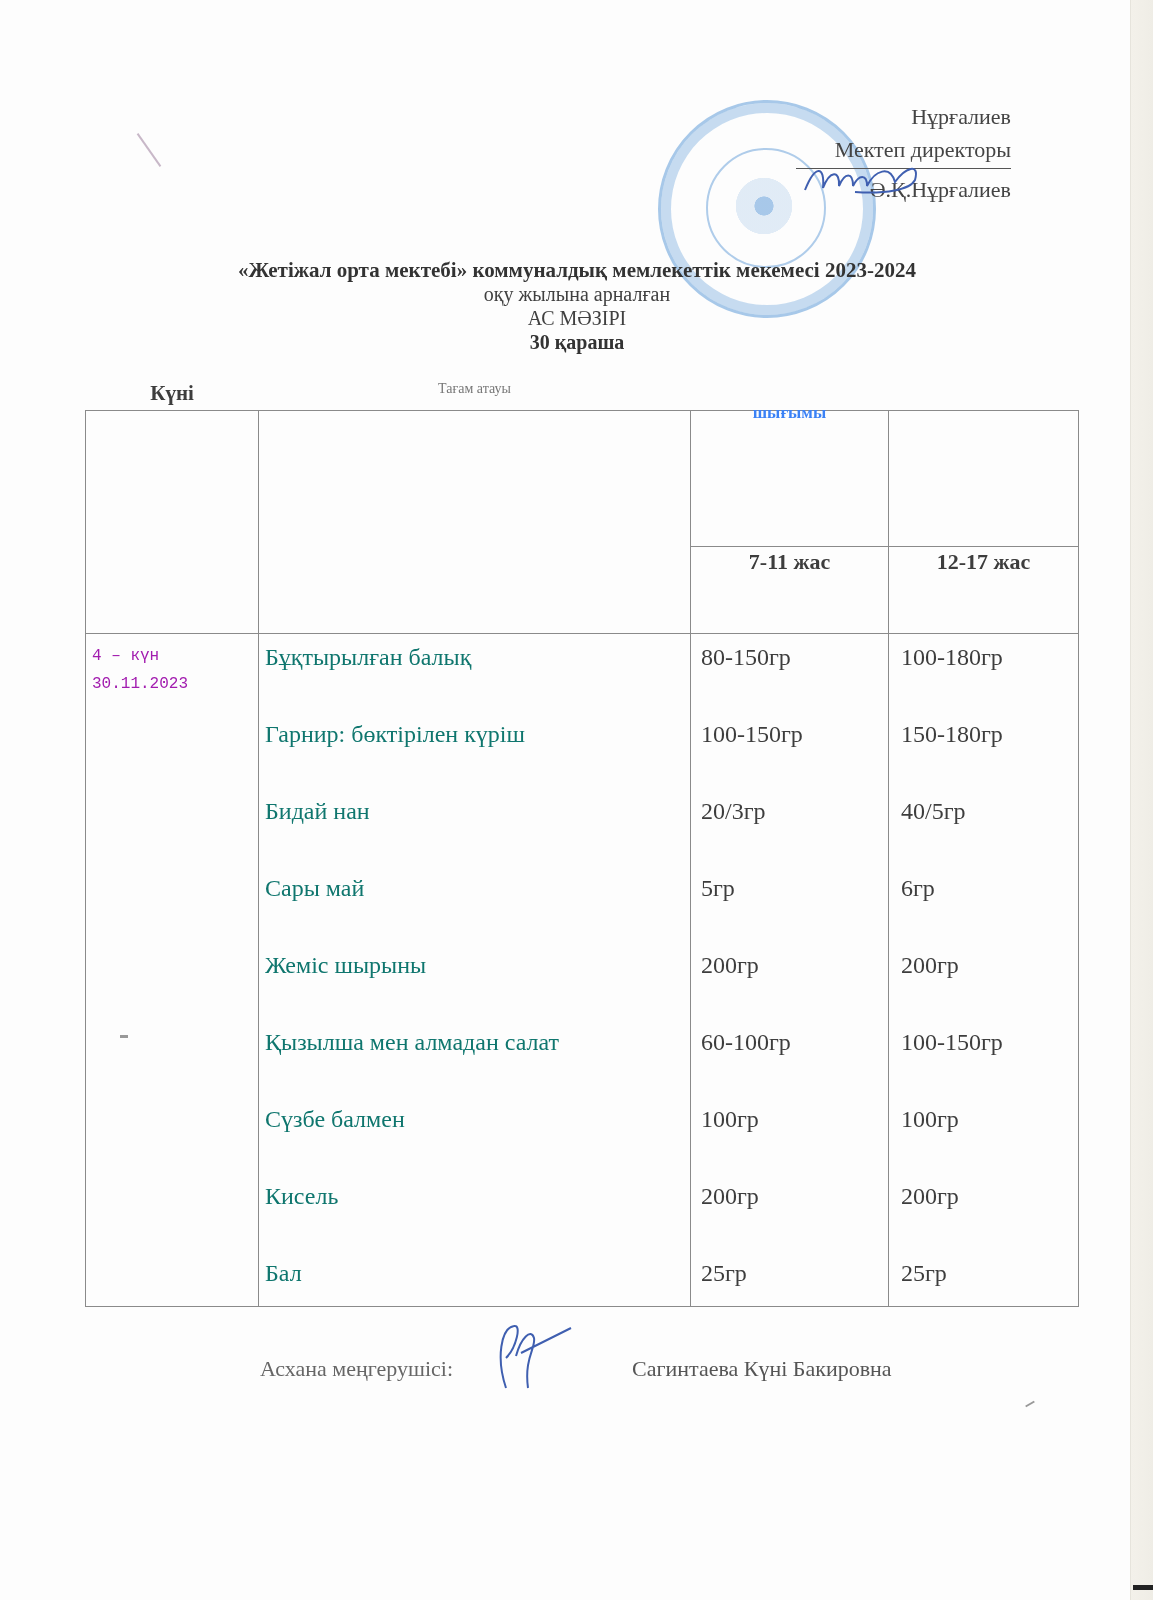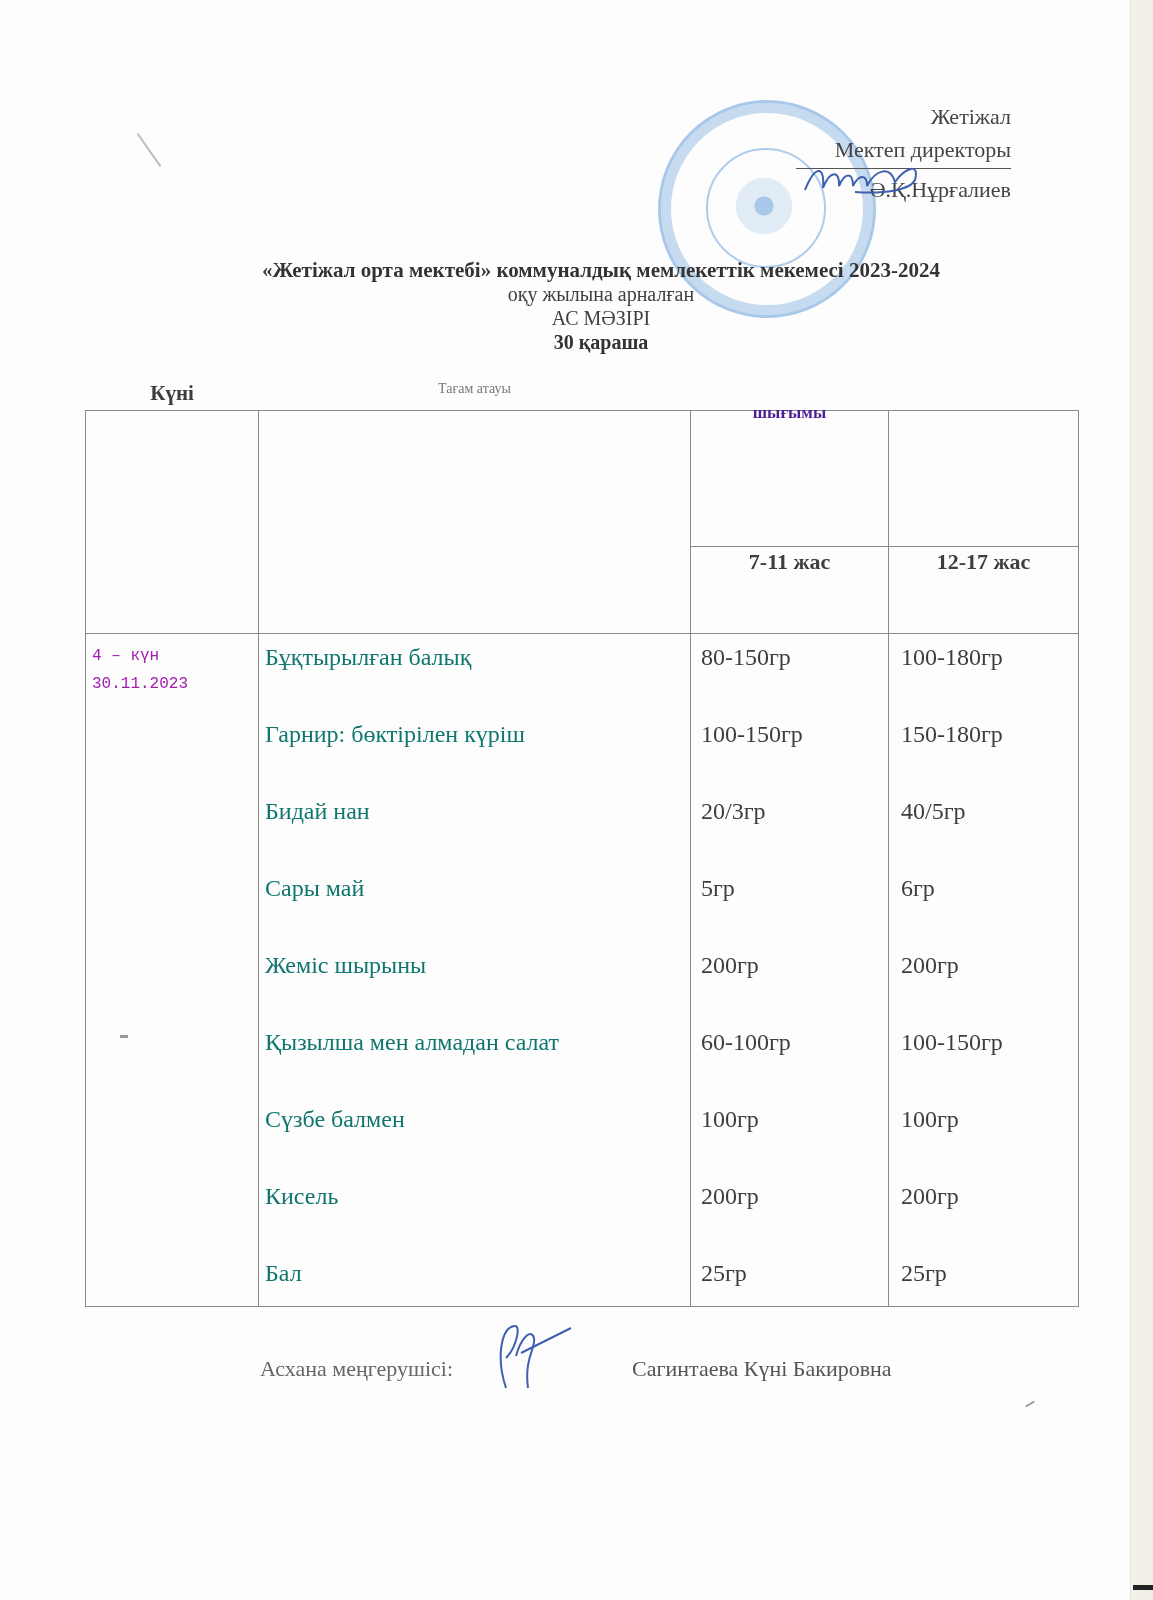--- a/index.html
+++ b/index.html
@@ -29,35 +29,35 @@
     border: 2px solid rgba(70,140,210,0.5);
   }
   .stamp .emblem {
     position: absolute; left: 70px; top: 70px; width: 66px; height: 66px; border-radius: 50%;
     background: radial-gradient(circle, rgba(70,140,210,0.55) 0 20%, rgba(70,140,210,0.18) 21% 60%, transparent 61%);
   }
   .signature {
     position: absolute; left: 795px; top: 160px; width: 140px; height: 40px;
   }
 
-  .title-block { position: absolute; left: 166px; top: 258px; width: 870px; text-align: center; font-size: 20px; line-height: 24px; }
+  .title-block { position: absolute; left: 142px; top: 258px; width: 870px; text-align: center; font-size: 20px; line-height: 24px; }
   .title-block .line1 { font-weight: bold; font-size: 21px; color: #333; }
   .title-block .line { color: #404040; }
   .title-block .date { font-weight: bold; color: #333; }
 
   table.menu {
     position: absolute; left: 85px; top: 410px; border-collapse: collapse;
     font-size: 24px; color: #3d3d3d;
   }
   table.menu td, table.menu th { border: 1px solid #8a8a8a; padding: 0; vertical-align: top; }
   th { font-weight: normal; }
   .h-day { width: 172px; height: 222px; text-align: center; vertical-align: middle; font-weight: bold; font-size: 21px; }
   .h-day span, .h-dish span { position: relative; top: -30px; }
   .h-dish { width: 431px; text-align: center; vertical-align: middle; font-size: 14px; color: #777; }
-  .h-yield { width: 197px; height: 134px; text-align: center; vertical-align: middle; font-weight: bold; font-size: 17px; color: #4c1d95; }
+  .h-yield { width: 197px; height: 134px; text-align: center; vertical-align: middle; font-weight: bold; font-size: 17px; color: #3b82f6; }
   .h-yield span { position: relative; top: -8px; }
   .h-empty { width: 189px; }
   .h-age { height: 86px; text-align: center; vertical-align: top; font-weight: bold; font-size: 22px; }
   .h-age span { display: inline-block; margin-top: 2px; }
 
   .day-cell { padding: 8px 0 0 6px !important; font-size: 16px; line-height: 28px; color: #a21caf; font-family: Liberation Mono, monospace; }
   .dish-col, .val-col, .val-col2 { padding-top: 8px !important; }
   .item { height: 77px; font-size: 24px; line-height: 30px; }
   .dish-col .item { padding-left: 6px; color: #0f766e; }
   .val-col .item { padding-left: 10px; }
@@ -77,21 +77,21 @@
 <div class="page-edge">
     <div class="edge-mark"></div>
   </div>
 
 <div class="stamp">
   <div class="inner"></div>
   <div class="emblem"></div>
 </div>
 
 <div class="approval">
-  <div>Жетіжал</div>
+  <div>Нұрғалиев</div>
   <div>Мектеп директоры</div>
   <span class="sig-line"></span>
   <div>Ә.Қ.Нұрғалиев</div>
 </div>
 <svg class="signature" viewBox="0 0 140 40">
   <path d="M10 30 C20 5, 30 5, 28 28 C35 10, 45 10, 44 26 C50 12, 58 12, 58 26 C64 14, 72 14, 72 26 C80 10, 95 5, 100 22 C110 8, 125 2, 120 20 C115 30, 90 34, 60 32" fill="none" stroke="#3f5fb0" stroke-width="2"></path>
 </svg>
 
 <div class="title-block">
   <div class="line1">«Жетіжал орта мектебі» коммуналдық мемлекеттік мекемесі 2023-2024</div>

